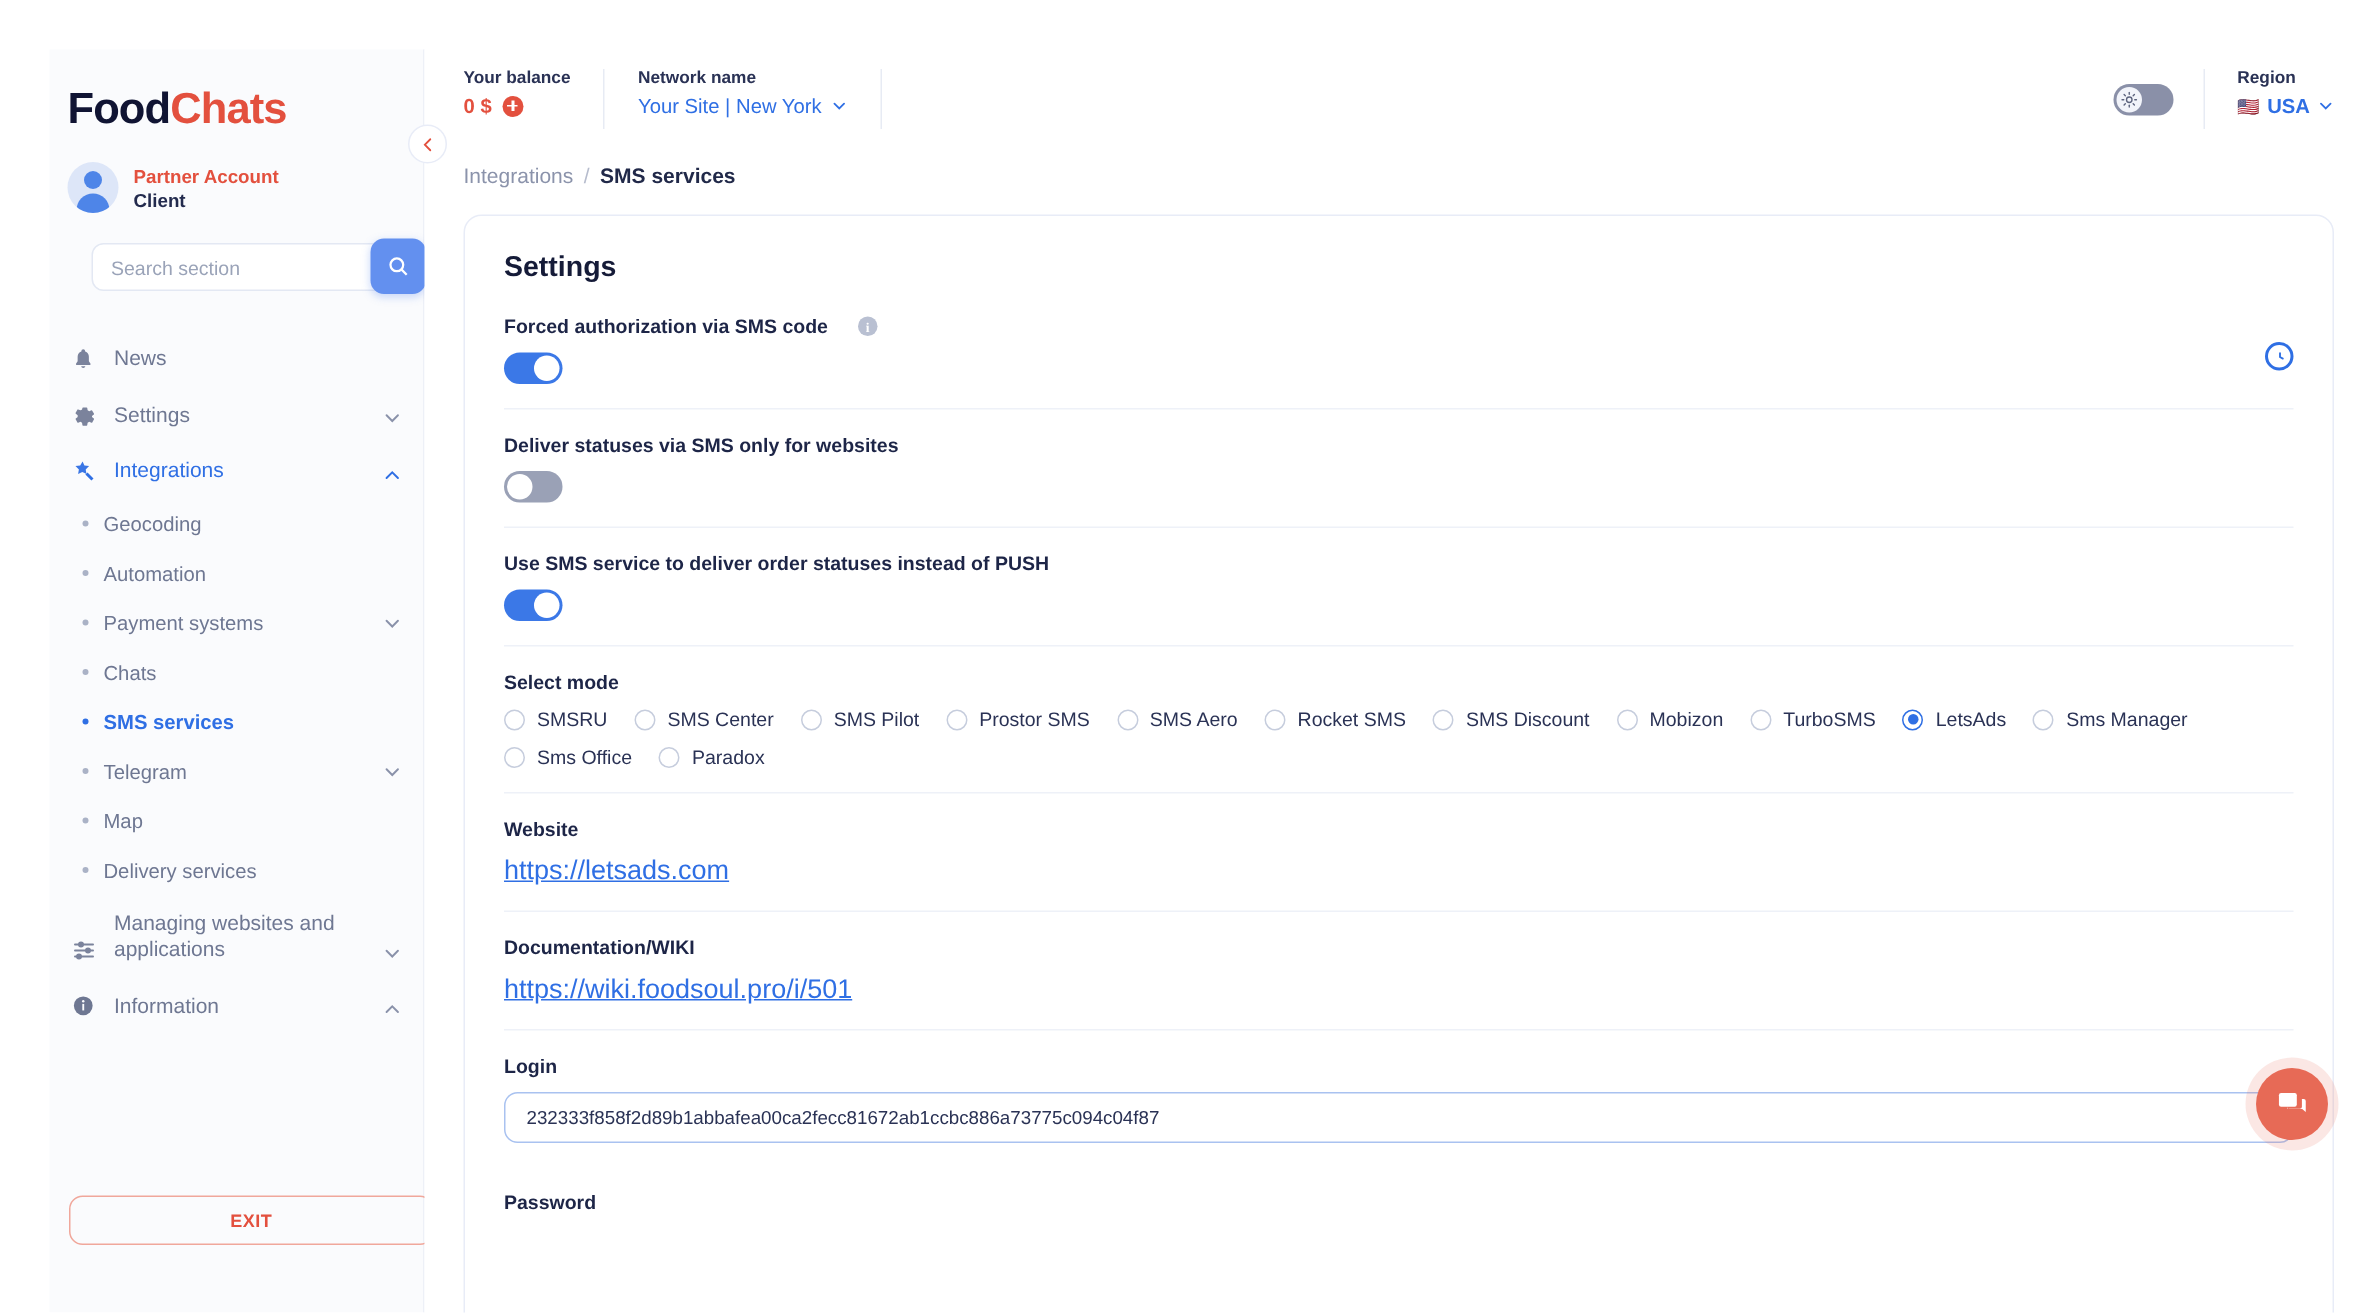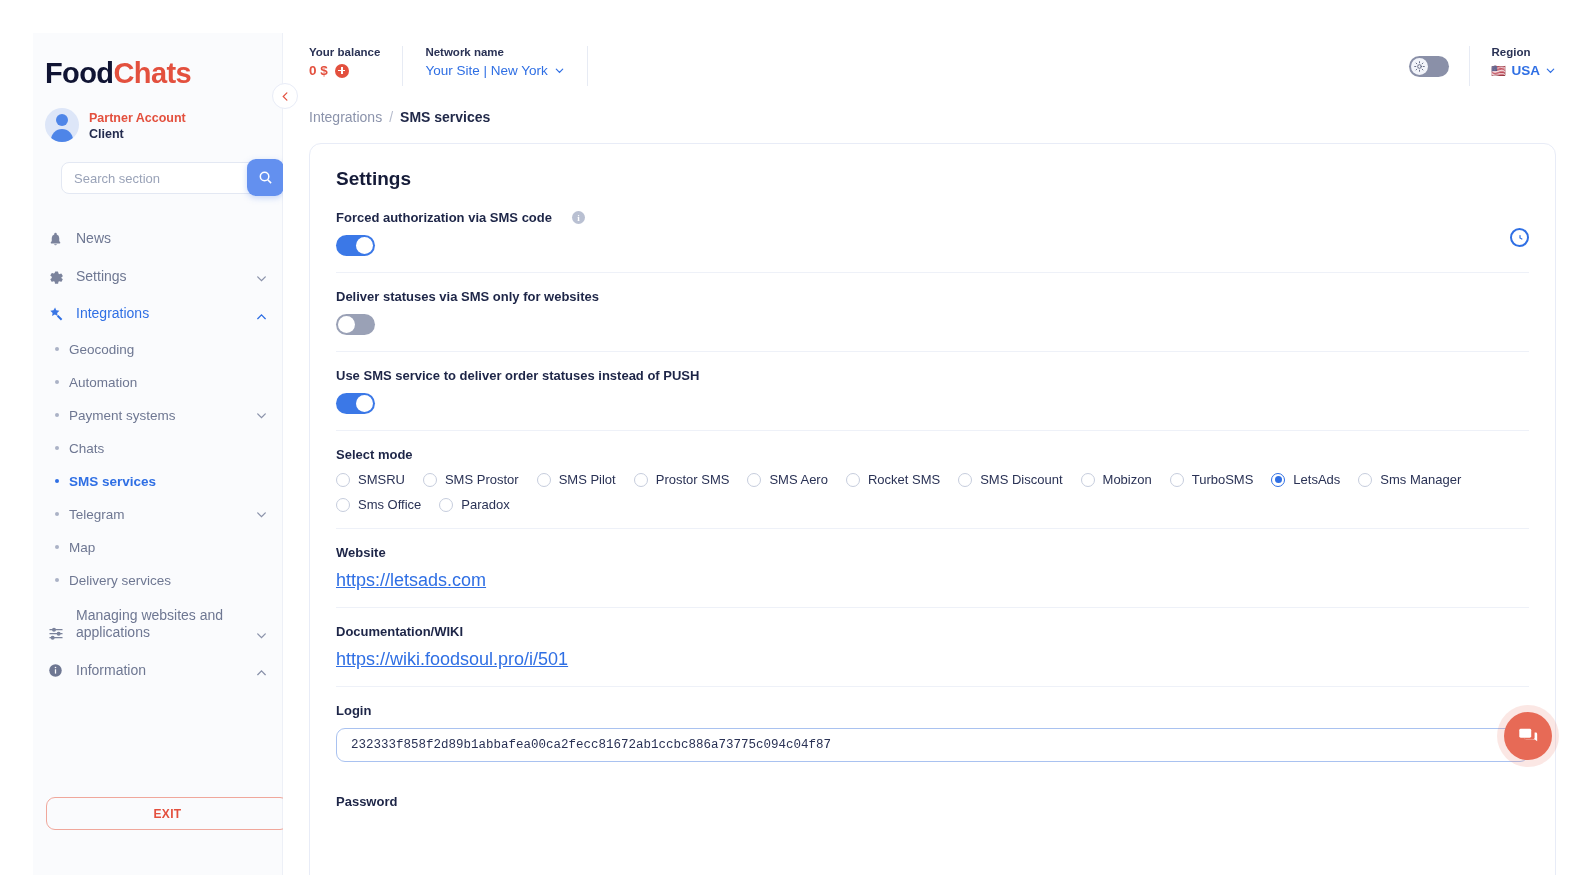--- a/index.html
+++ b/index.html
@@ -155,21 +155,21 @@
     display:flex; align-items:center; justify-content:center; background:#fff;
   }
   .radio.checked { border-color:#2f6fe4; }
   .radio.checked::after { content:""; width:7px; height:7px; border-radius:50%; background:#2f6fe4; }
 
   .link { font-size: 18px; color:#2f6fe4; cursor:pointer; display:inline-block; }
 
   .field-input {
     width: 100%; height: 34px; border:1px solid #a9c2f0; border-radius: 9px;
     padding: 0 14px; font-size: 12.5px; color:#2a3255; background:#fff; outline:none;
-    font-family:Liberation Mono, monospace;
+    font-family:Liberation Sans, sans-serif;
   }
 
   .chat-fab {
     position:absolute; right: 30px; bottom: 115px; width: 48px; height:48px; border-radius:50%;
     background:#e76a56; display:flex; align-items:center; justify-content:center;
     box-shadow: 0 0 0 7px rgba(231,106,86,.16); cursor:pointer; z-index: 20;
   }
 </style>
 </head>
 <body>
@@ -410,21 +410,21 @@
 
       <div class="setting-row">
         <div class="setting-label">Select mode</div>
         <div class="radios">
           <label class="radio-item">
               <span class="radio"></span>
               <span>SMSRU</span>
             </label>
           <label class="radio-item">
               <span class="radio"></span>
-              <span>SMS Prostor</span>
+              <span>SMS Center</span>
             </label>
           <label class="radio-item">
               <span class="radio"></span>
               <span>SMS Pilot</span>
             </label>
           <label class="radio-item">
               <span class="radio"></span>
               <span>Prostor SMS</span>
             </label>
           <label class="radio-item">

